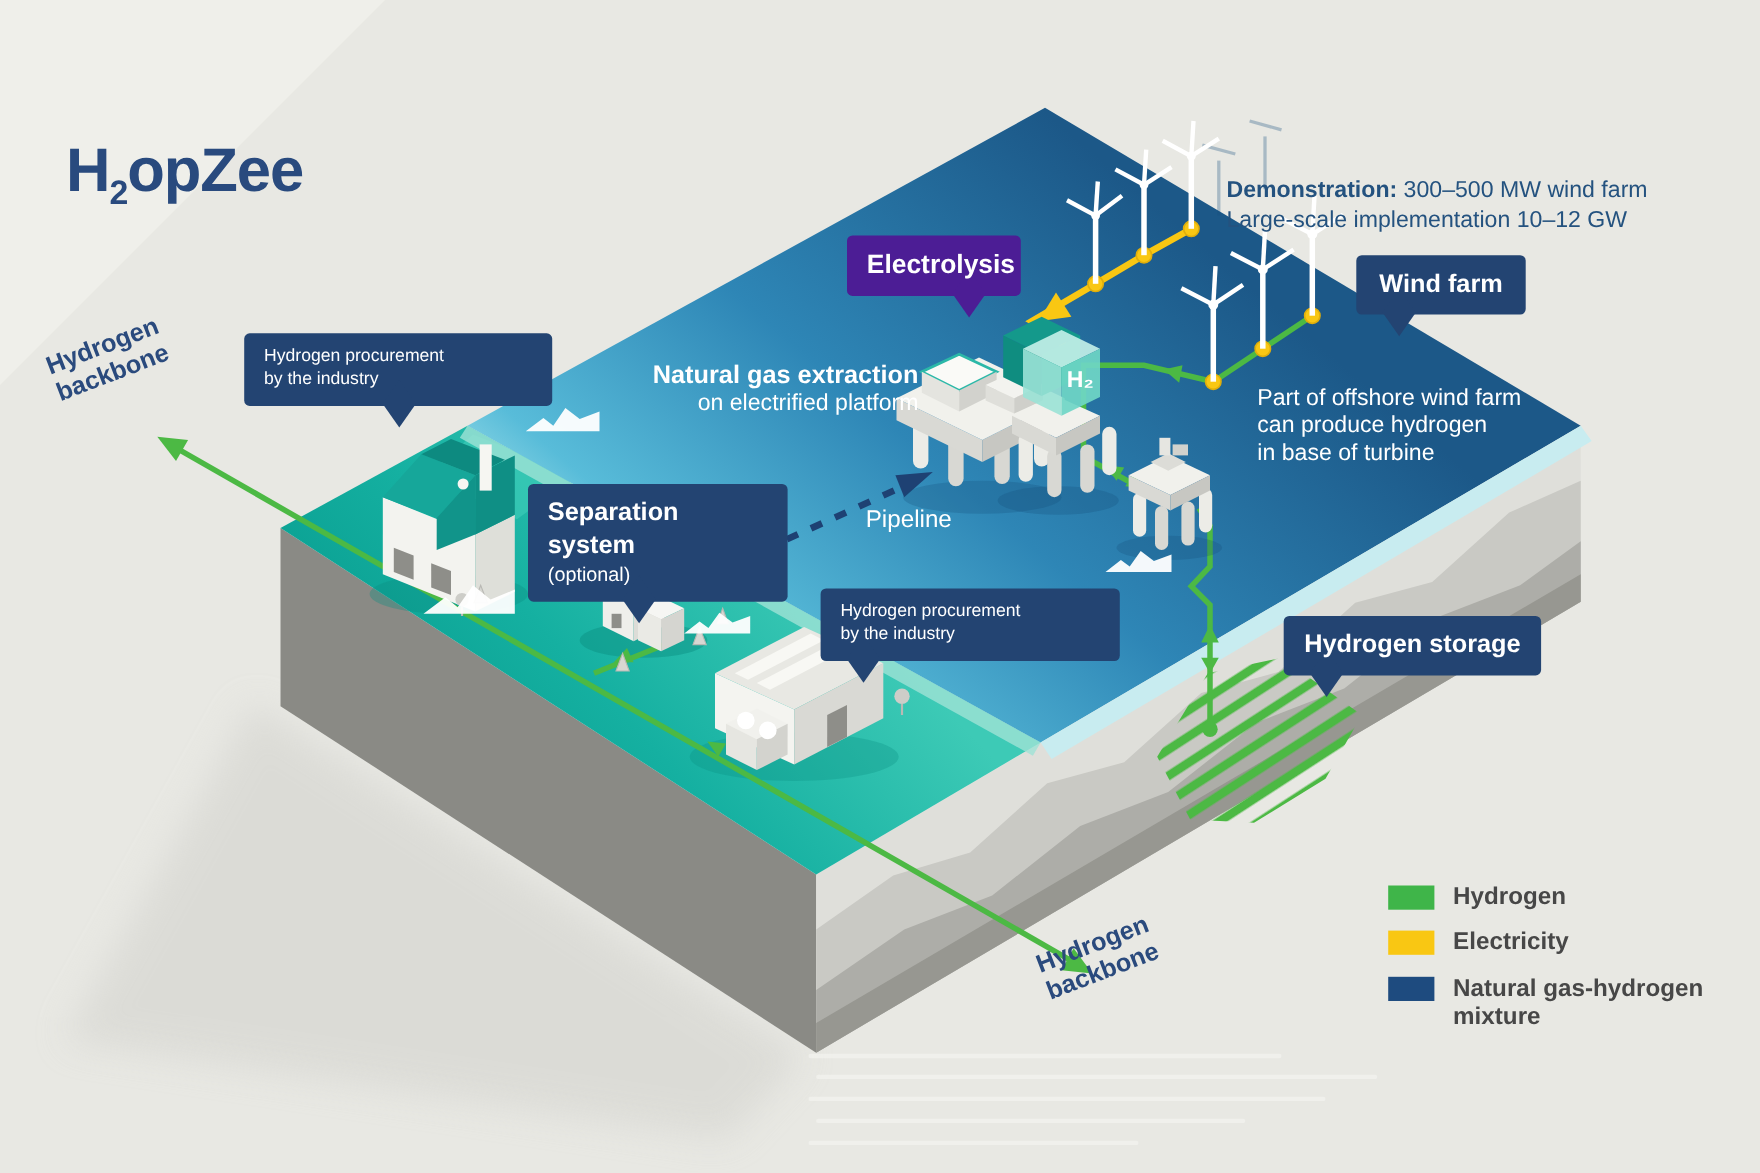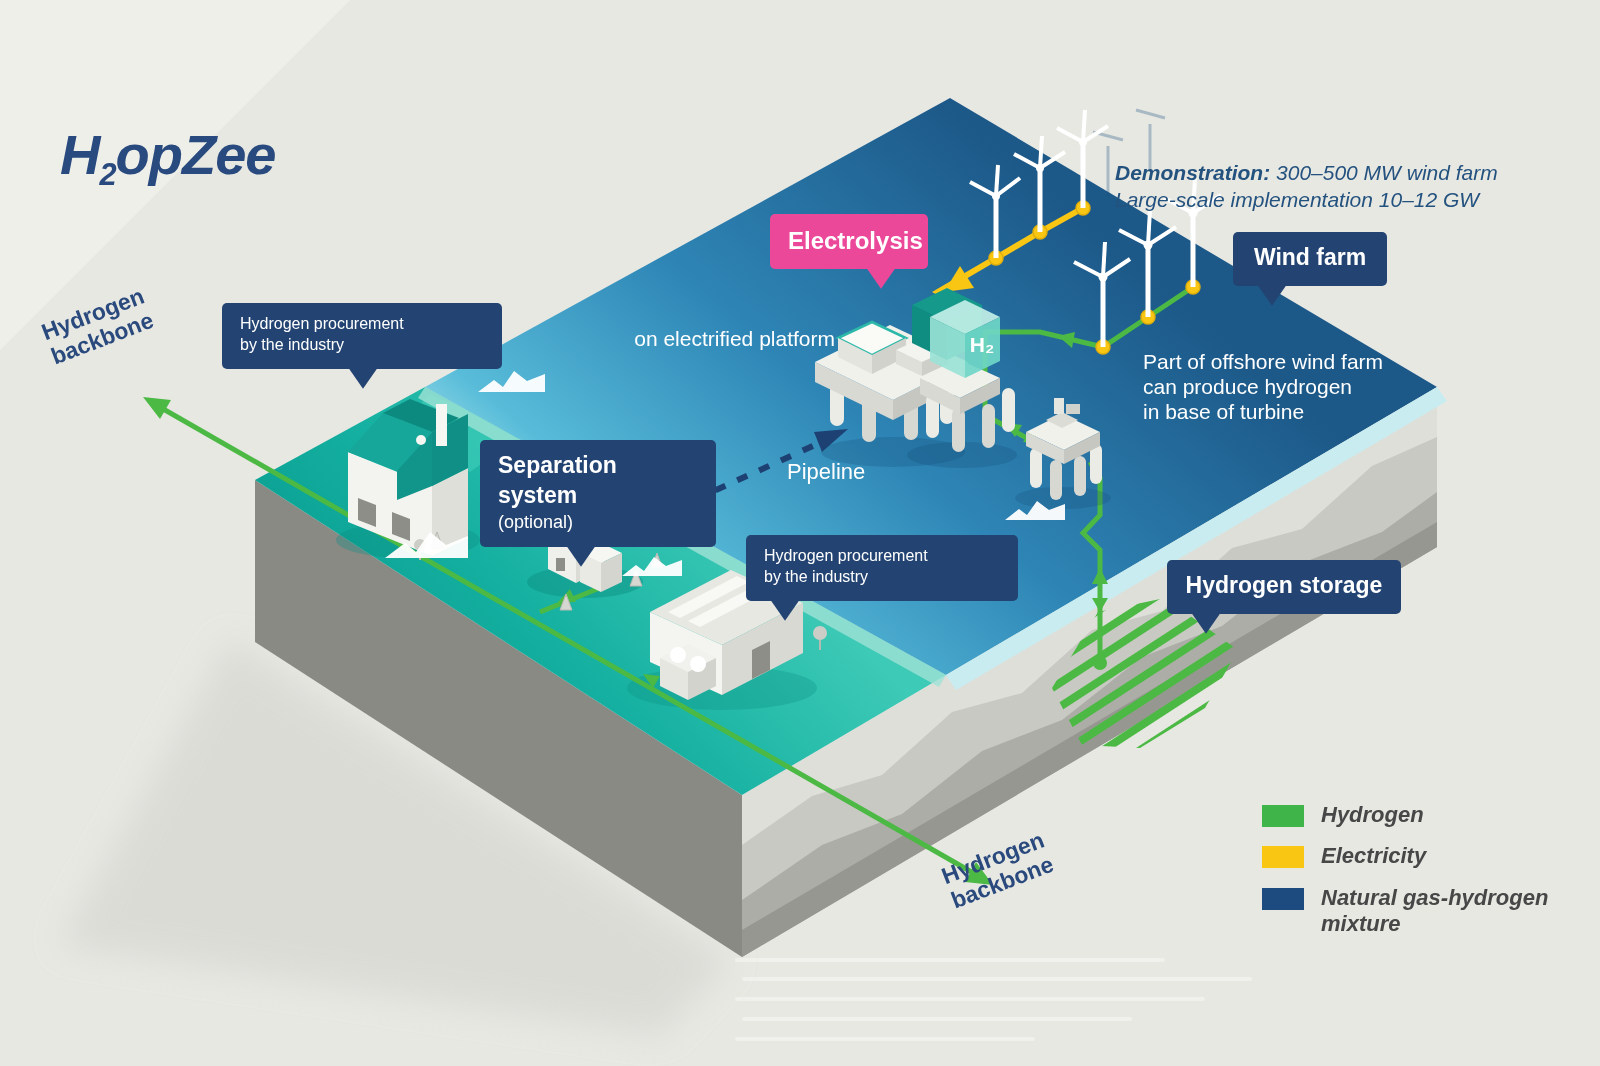--- a/index.html
+++ b/index.html
@@ -1,31 +1,31 @@
 <!DOCTYPE html>
 <html><head>
 <meta charset="utf-8">
 <style>
   html,body{margin:0;padding:0;background:#e8e8e3;}
   #stage{position:relative;width:1600px;height:1066px;overflow:hidden;
          font-family:"Liberation Sans","DejaVu Sans",sans-serif;background:#e8e8e3;}
   #scene-svg{position:absolute;left:0;top:0;}
 
   
-  .abs{position:absolute;font-style:italic;}
+  .abs{position:absolute;}
   #main-title{left:60px;top:122px;font-size:56px;font-weight:bold;color:#294a7e;letter-spacing:-1px;}
   #main-title .sub{font-size:0.55em;position:relative;top:11px;font-weight:bold;}
   #demo-note{left:1115px;top:112px;font-size:21px;line-height:27px;color:#24527f;margin-top:47px;}
   #demo-note .b{font-weight:bold;}
 
   .bubble{position:absolute;background:#234472;color:#ffffff;padding:11px 18px 13px 18px;
           border-radius:5px;font-size:16px;line-height:1.3;white-space:pre-line;z-index:5;}
   .bubble::after{content:"";position:absolute;bottom:-11px;width:26px;height:26px;background:inherit;
           transform:rotate(45deg) skew(10deg,10deg);z-index:-1;}
-  .bubble.teal{background:#ec4899;font-weight:bold;font-size:24px;}
+  .bubble.teal{background:#4c1d95;font-weight:bold;font-size:24px;}
   .bubble.bold{font-weight:bold;font-size:23px;}
   .bubble.center{text-align:center;}
   .tail-l::after{left:26px;}
   .tail-ml::after{left:88px;}
   .tail-m::after{left:128px;}
   .tail-r::after{right:34px;}
   .bubble .sub-line{display:block;font-weight:normal;font-size:18px;}
 
   .scene-text{position:absolute;color:#ffffff;z-index:4;}
   #extraction-label{left:575px;top:326px;width:260px;text-align:right;line-height:1.22;}
@@ -342,20 +342,21 @@
 <div class="bubble tail-l" style="left:746px;top:535px;width:236px;">Hydrogen procurement
 by the industry</div>
 
 <div class="bubble bold center tail-l" style="left:1233px;top:204px;width:118px;margin-top:28px;">Wind farm</div>
 
 <div class="bubble bold center tail-l" style="left:1167px;top:560px;width:198px;">Hydrogen storage</div>
 
 <div class="bubble teal center tail-r" style="left:770px;top:214px;width:122px;">Electrolysis</div>
 
 <div class="scene-text" id="extraction-label">
+  <span class="t">Natural gas extraction</span>
   <span class="s">on electrified platform</span>
 </div>
 
 <div class="scene-text" id="pipeline-label">Pipeline</div>
 
 <div class="scene-text" id="windnote-label">Part of offshore wind farm
 can produce hydrogen
 in base of turbine</div>
 
 <div class="backbone" id="backbone-top">Hydrogen

